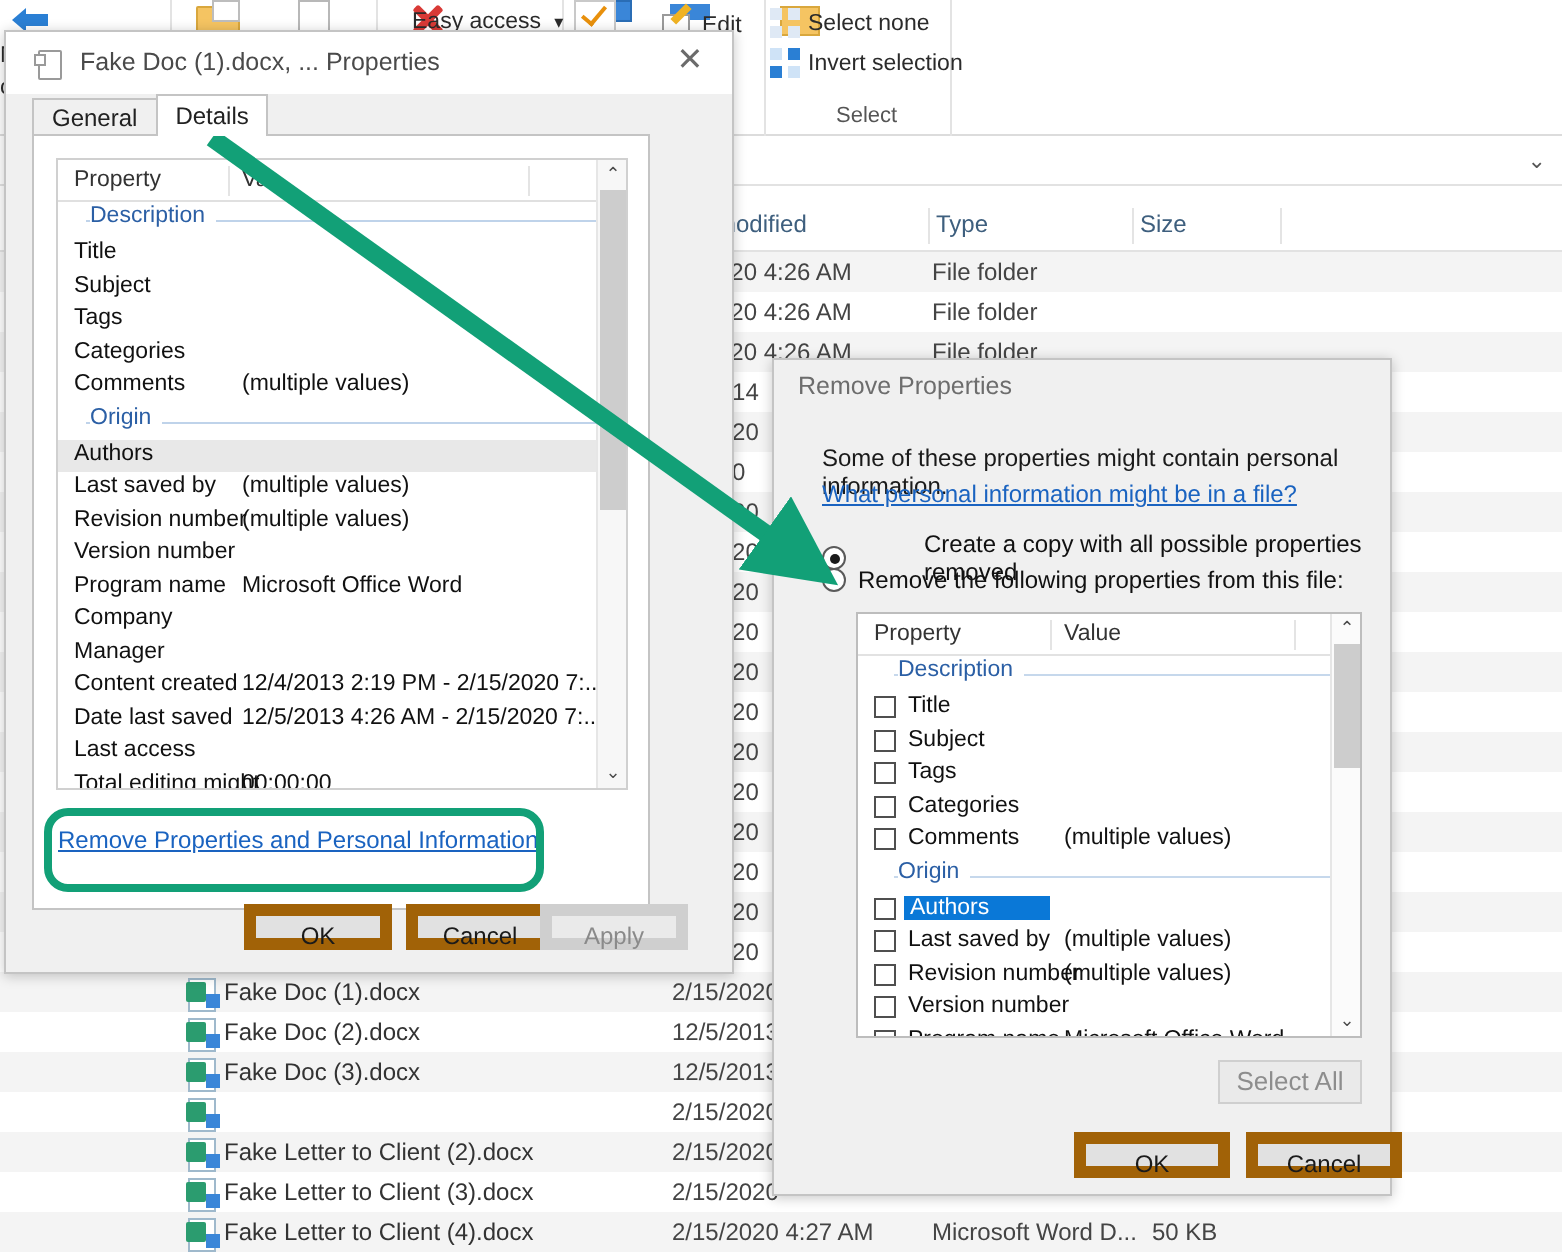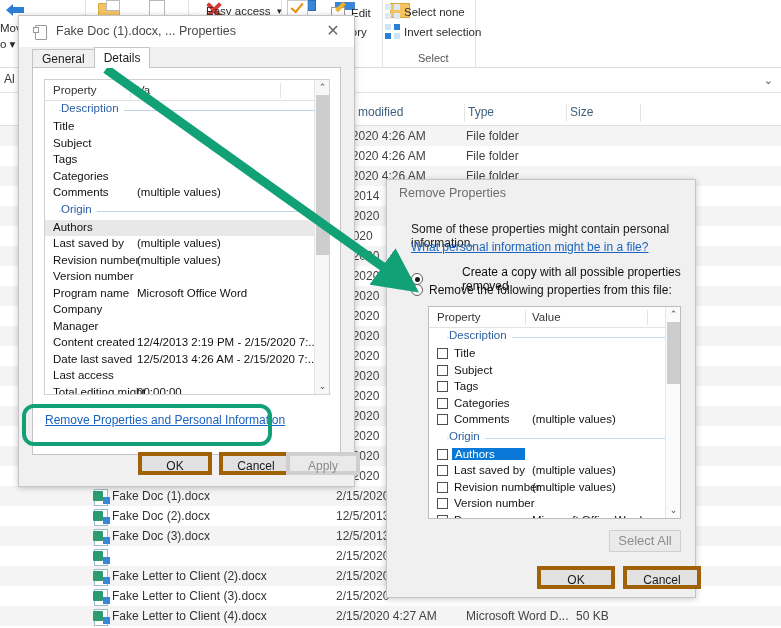--- a/index.html
+++ b/index.html
@@ -139,21 +139,21 @@
   .grp .gline { position:absolute; left:14px; right:8px; top:9px; height:1px; background:#bfd3ea; }
 
   .pl-sb { position:absolute; right:0; top:0; width:15px; bottom:0; background:#f7f7f7; border-left:1px solid #e6e6e6; }
   .sb-up, .sb-dn { position:absolute; left:0; width:15px; height:15px; color:#4a4a4a; font-size:9px; text-align:center; line-height:15px; }
   .sb-up{top:0;} .sb-dn{bottom:0;}
   .sb-thumb { position:absolute; left:1px; width:13px; background:#cdcdcd; }
 
   .removelink { position:absolute; left:12px; top:345px; font-size:12px; color:#1a63c0; text-decoration:underline; cursor:pointer; }
 
   .dlg-btns { position:absolute; left:0; right:0; bottom:0; height:42px; }
-  .btn { position:absolute; height:23px; width:74px; background:#e1e1e1; border:4px solid #a16207; font-size:12px; color:#1a1a1a; text-align:center; line-height:21px; }
+  .btn { position:absolute; height:23px; width:74px; background:#e1e1e1; border:6px solid #a16207; font-size:12px; color:#1a1a1a; text-align:center; line-height:21px; }
   .btn.dis { color:#8a8a8a; background:#eaeaea; border-color:#cfcfcf; }
 
   
   .rdlg-title { height:27px; background:#f0f0f0; position:relative; }
   .rdlg-title .ttxt { position:absolute; left:12px; top:6px; font-size:12.5px; color:#6d6d6d;text-align:right; }
   .rbody { position:absolute; left:0; right:0; top:27px; bottom:0; background:#f0f0f0; }
   .rtext { position:absolute; left:24px; top:15px; font-size:12px; color:#1a1a1a; }
   .rlink { position:absolute; left:24px; top:33px; font-size:12px; color:#1a63c0; text-decoration:underline; }
 
   .radio-row { position:absolute; left:24px; font-size:12px; color:#111; display:flex; align-items:center; gap:6px; }
@@ -376,21 +376,21 @@
           </span>
           <span class="nm">Fake Letter to Client (4).docx</span>
           <span class="dt">2/15/2020 4:27 AM</span>
           <span class="ty">Microsoft Word D...</span>
           <span class="sz">50 KB</span>
         </div>
         <div class="row"></div>
       </div>
   </div>
 
-  <div class="dlg" style="left:18px; top:15px; width:337px; height:472px;">
+  <div class="dlg" style="left:2px; top:15px; width:365px; height:472px;">
     <div class="dlg-title">
       <span class="ticon ic-props"></span>
       <span class="ttxt">Fake Doc (1).docx, ... Properties</span>
       <span class="closex">✕</span>
     </div>
 
     <div class="tabs">
       <div class="tab">General</div>
       <div class="tab active">Details</div>
     </div>

